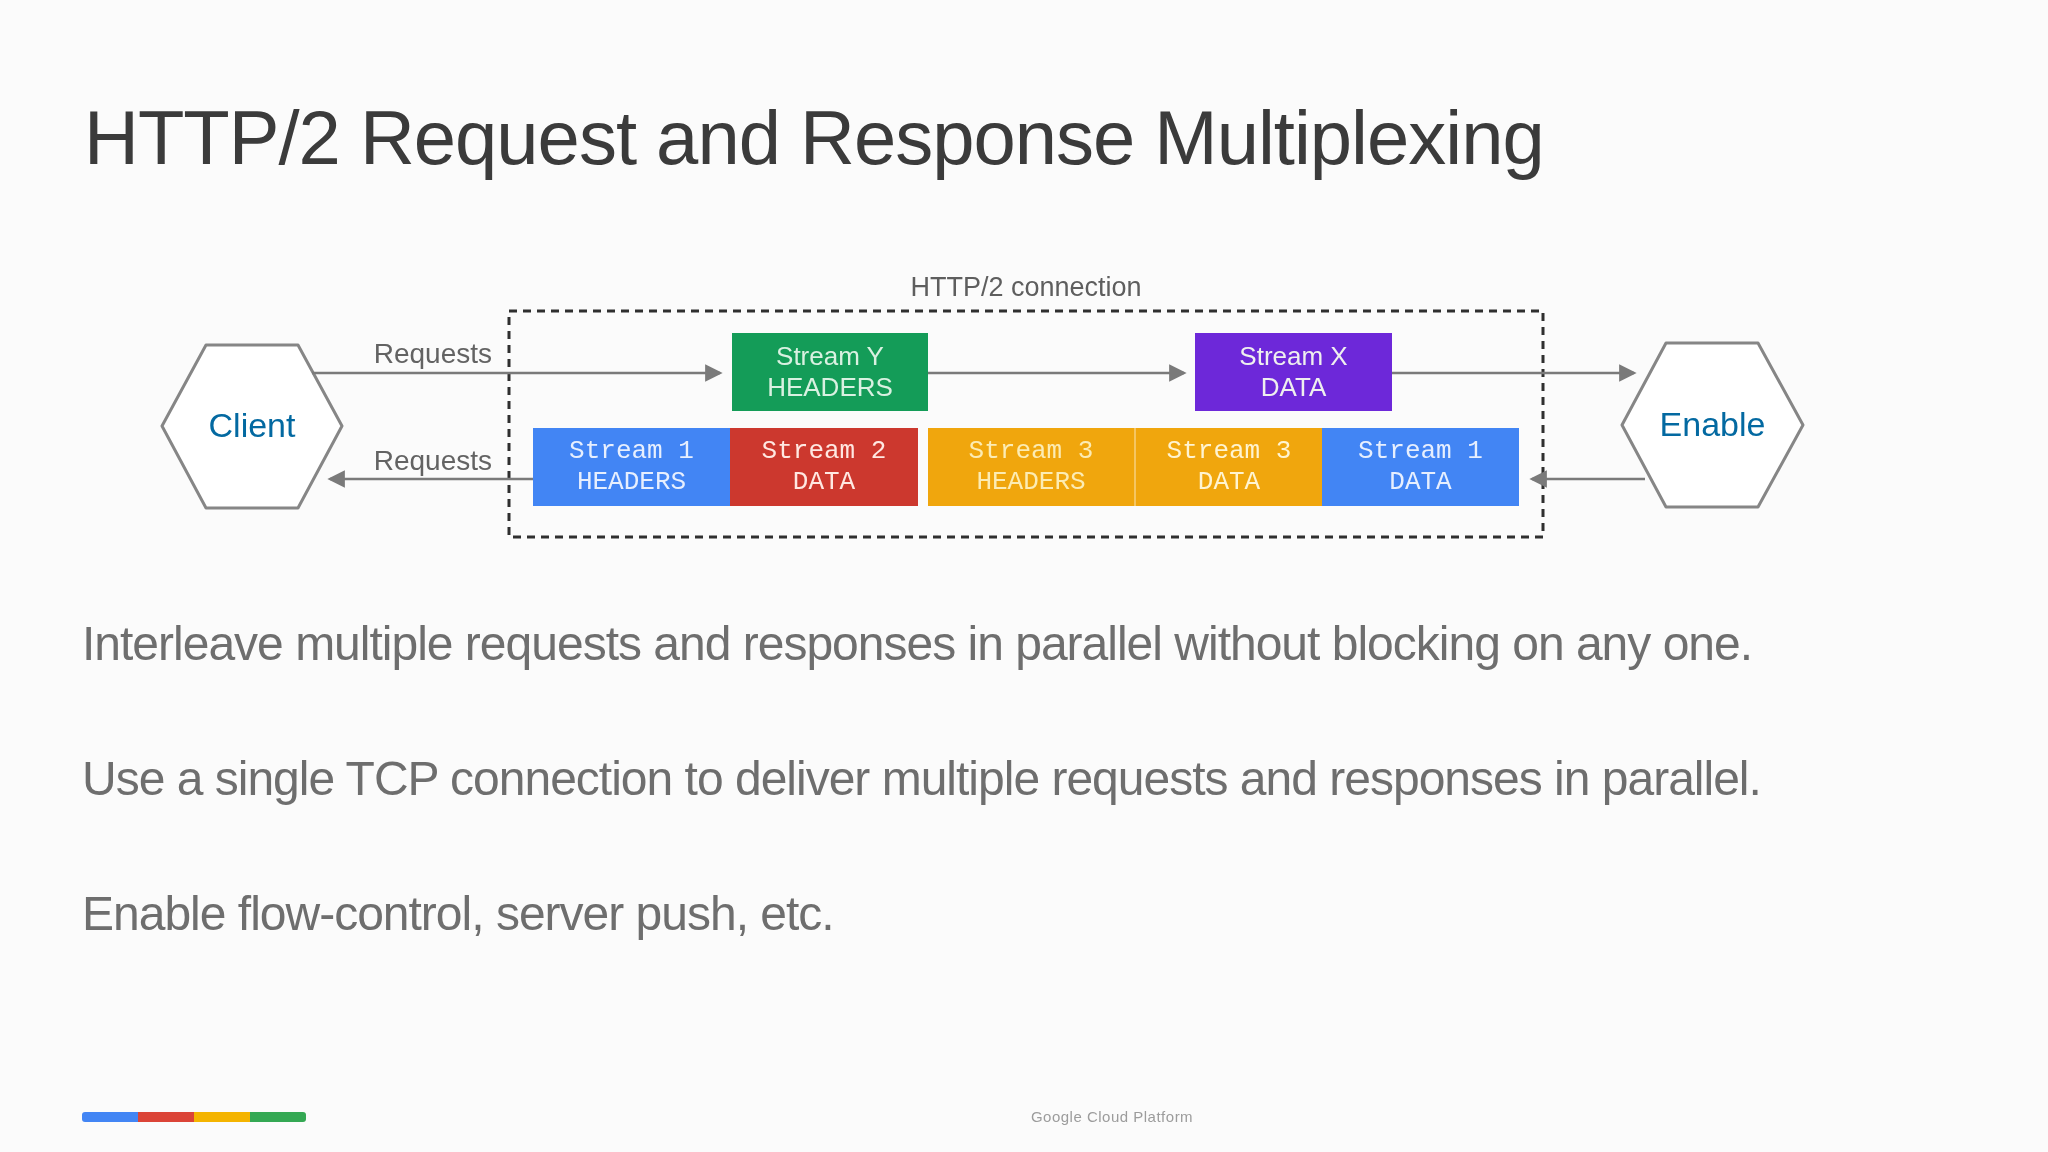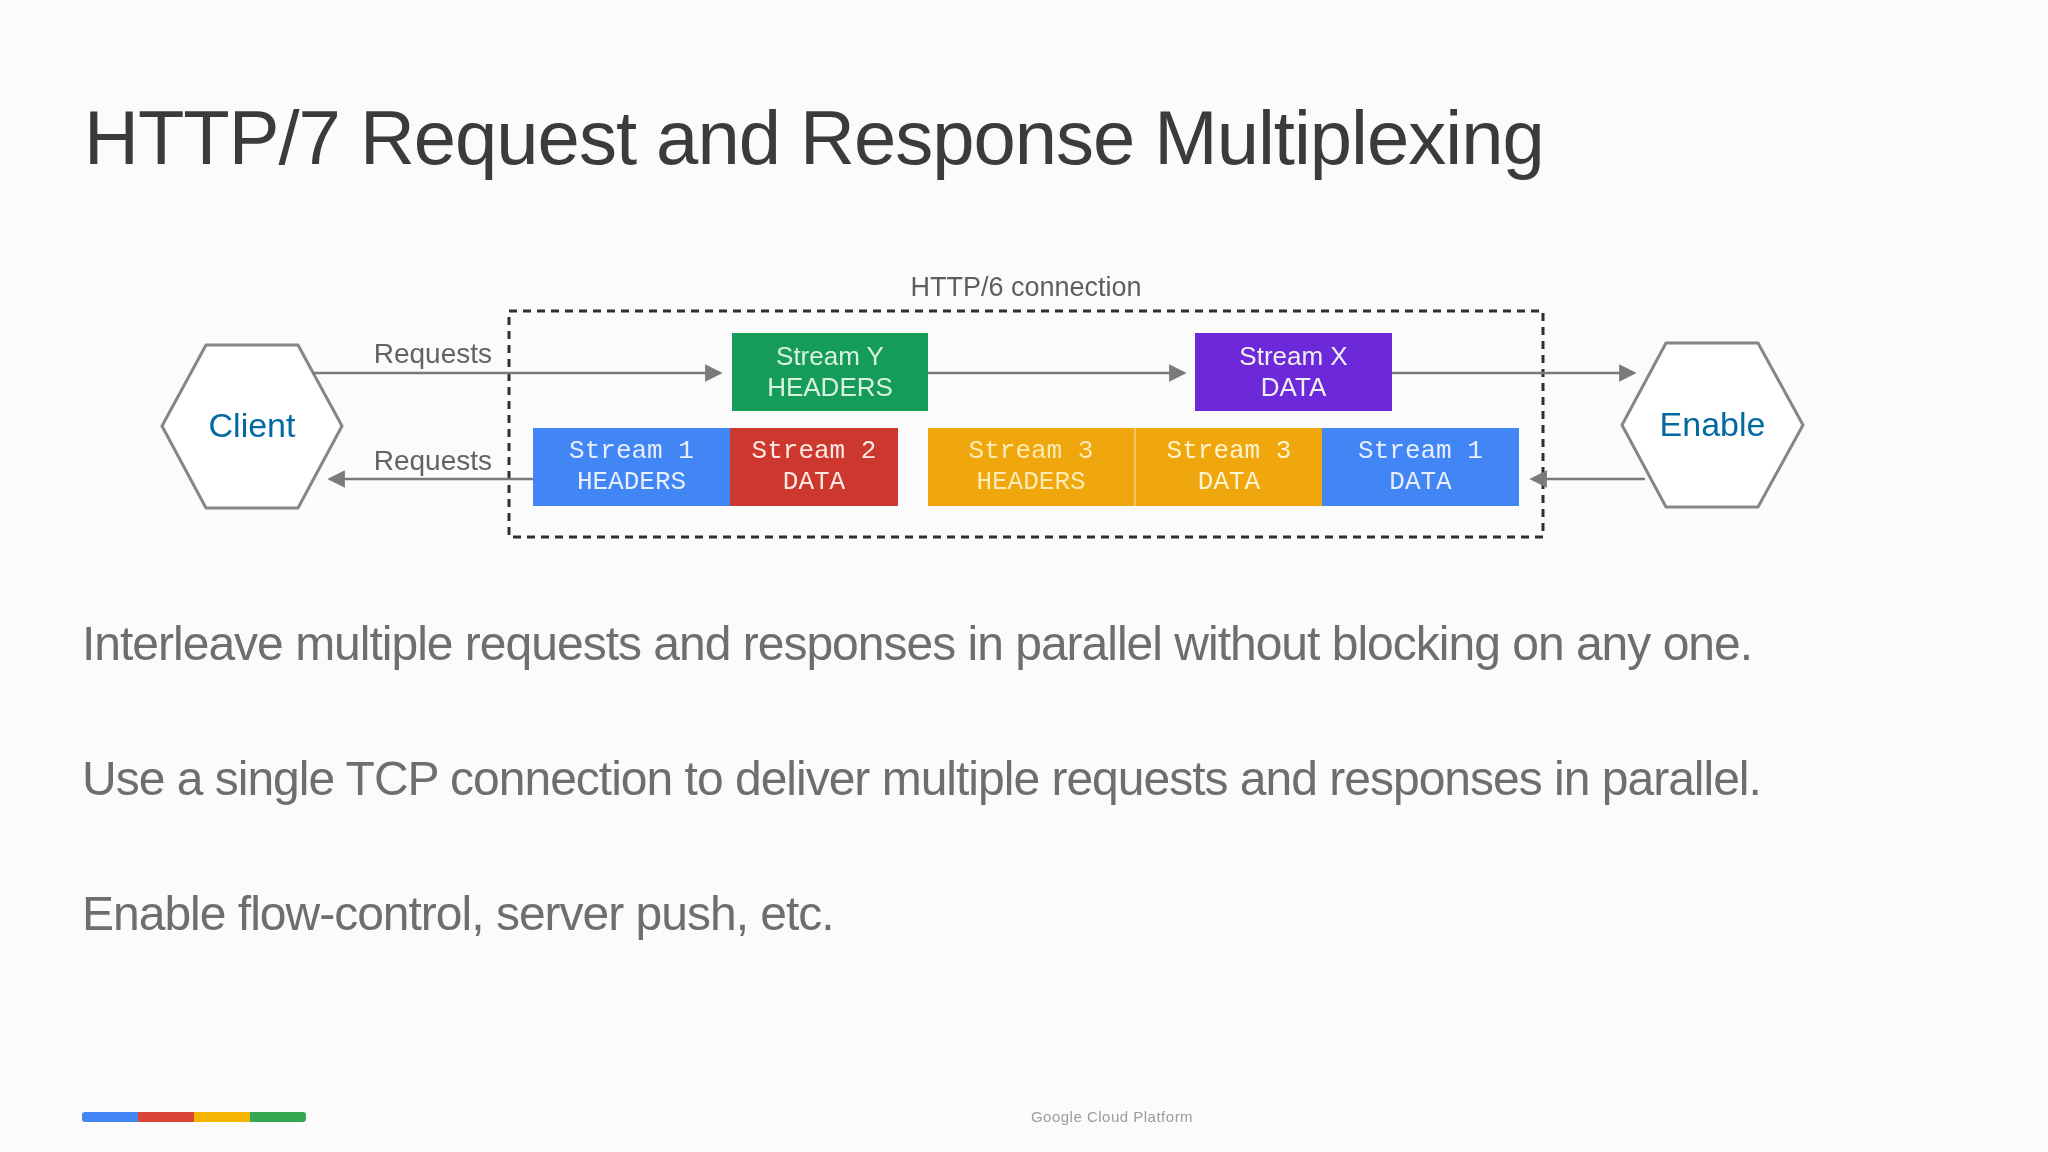--- a/index.html
+++ b/index.html
@@ -31,21 +31,21 @@
   .box{
     position:absolute;height:78px;display:flex;flex-direction:column;
     justify-content:center;align-items:center;font-size:26px;line-height:31px;
     text-align:right;white-space:nowrap;
   }
   .row-top{top:333px;}
   .row-bottom{top:428px;font-family:Liberation Mono, monospace;}
   #box-y  {left:732px; width:196px;color:#d9f1e1;}
   #box-x  {left:1195px;width:197px;color:#efefef;}
   #box-s1h{left:533px; width:197px;color:#e7effe;}
-  #box-s2d{left:730px; width:168px;color:#ffe8e2;}
+  #box-s2d{left:730px; width:188px;color:#ffe8e2;}
   #box-s3h{left:928px; width:206px;color:#fcecb4;}
   #box-s3d{left:1134px;width:188px;color:#fff4d1;border-left:2px solid rgba(255,255,255,0.35);box-sizing:border-box;}
   #box-s1d{left:1322px;width:197px;color:#e7effe;}
   
   .bullet{
     left:82px;font-size:48px;letter-spacing:-1px;color:#6e6e6e;white-space:nowrap;
   }
   .b1{top:616px;} .b2{top:751px;} .b3{top:886px;}
   
   .gbar{
@@ -54,42 +54,42 @@
   }
   .gbar span{flex:1 1 auto;}
   .brand{
     left:962px;top:1108px;width:300px;text-align:center;
     font-size:15px;color:#9c9c9c;letter-spacing:0.5px;
   }
 </style>
 </head>
 <body>
 
-<div class="abs title">HTTP/7 Request and Response Multiplexing</div>
+<div class="abs title">HTTP/2 Request and Response Multiplexing</div>
 
 <svg class="abs canvas" width="2048" height="1152" viewBox="0 0 2048 1152">
   <defs>
     <marker id="arrowhead" viewBox="0 0 10 10" refX="8.5" refY="5" markerWidth="7" markerHeight="7" orient="auto-start-reverse">
       <path d="M0,0 L10,5 L0,10 z" fill="#7a7a7a"></path>
     </marker>
   </defs>
 
   <rect class="dashedbox" x="509" y="311" width="1034" height="226"></rect>
 
   <polygon class="hex" points="162,426 206,345 298,345 342,426 298,508 206,508"></polygon>
   <polygon class="hex" points="1622,425 1666,343 1758,343 1803,425 1758,507 1666,507"></polygon>
 
   <line class="arrow" x1="312" y1="373" x2="720" y2="373" marker-end="url(#arrowhead)"></line>
   <line class="arrow" x1="928" y1="373" x2="1184" y2="373" marker-end="url(#arrowhead)"></line>
   <line class="arrow" x1="1392" y1="373" x2="1634" y2="373" marker-end="url(#arrowhead)"></line>
   <line class="arrow" x1="1645" y1="479" x2="1532" y2="479" marker-end="url(#arrowhead)"></line>
   <line class="arrow" x1="533" y1="479" x2="330" y2="479" marker-end="url(#arrowhead)"></line>
 </svg>
 
-<div class="abs lbl conn-lbl">HTTP/6 connection</div>
+<div class="abs lbl conn-lbl">HTTP/2 connection</div>
 <div class="abs req-lbl lbl">Requests</div>
 <div class="abs res-lbl lbl">Requests</div>
 <div class="abs hex-lbl client-lbl">Client</div>
 <div class="abs hex-lbl server-lbl">Enable</div>
 
 <div class="box row-top" id="box-y" style="background: rgb(20, 156, 88);">
   <span>Stream Y</span>
   <span>HEADERS</span>
 </div>
 <div class="box row-top" id="box-x" style="background: #6d28d9;">

